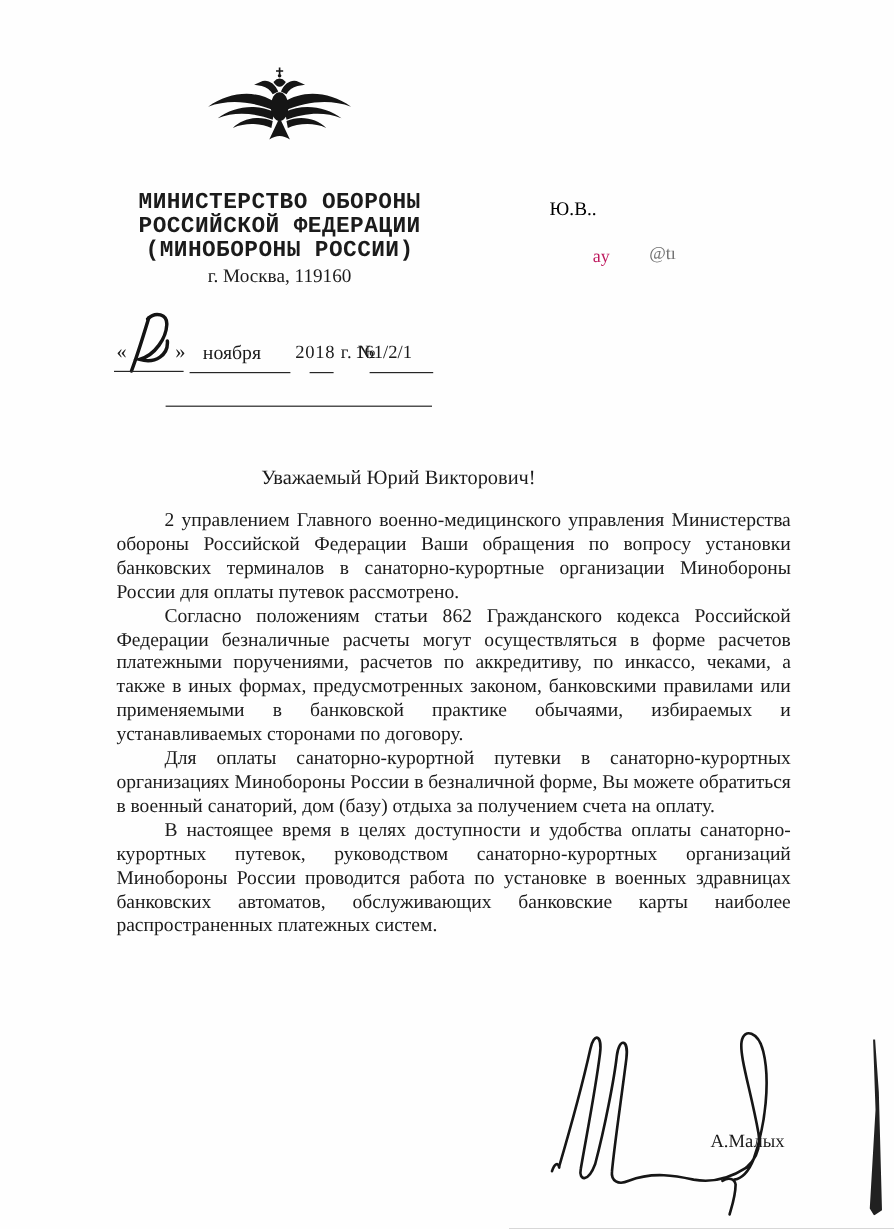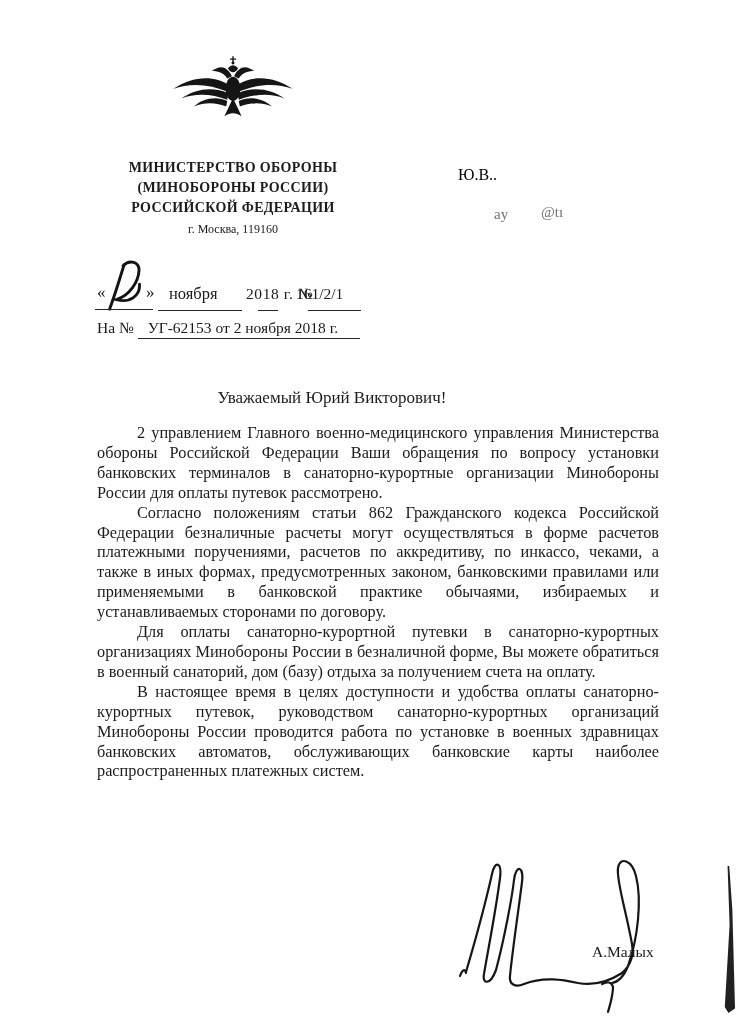--- a/index.html
+++ b/index.html
@@ -12,24 +12,24 @@
     color:#1b1b1b;
     overflow:hidden;
   }
   
   .emblem { position:absolute; left:170px; top:54px; width:126px; height:72px; }
   .emblem path, .emblem ellipse, .emblem circle { fill:#151515; }
   .org-block {
     position:absolute; left:93px; top:158px; width:280px;
     text-align:center;
   }
-  .org-line { font-weight:bold; font-size:14px; line-height:20px; letter-spacing:.35px; }
-  .org-addr { font-size:12px; margin-top:4px; }
+  .org-line { font-weight:bold; font-size:19px; line-height:20px; letter-spacing:.35px;font-family:Liberation Mono, monospace; }
+  .org-addr { font-size:16px; margin-top:4px; }
   .recipient-initials { position:absolute; left:458px; top:166px; font-size:16px; color:#000000; }
-  .email-frag-a { position:absolute; left:494px; top:206px; font-size:15px; color:#737373; }
+  .email-frag-a { position:absolute; left:494px; top:206px; font-size:15px; color:#be185d; }
   .email-frag-b { position:absolute; left:541px; top:204px; font-size:15px; color:#737373; }
   
   .dq { position:absolute; font-size:17px; }
   .handwritten-day { position:absolute; left:102px; top:260px; width:46px; height:54px; }
   .handwritten-day path { fill:none; stroke:#141414; stroke-width:3; stroke-linecap:round; }
   .month { position:absolute; left:169px; top:284px; font-size:16.5px; }
   .yearline { position:absolute; left:246px; top:285px; font-size:15.5px; letter-spacing:.6px; }
   .docnum { position:absolute; left:296px; top:285px; font-size:15.5px; }
   .u { position:absolute; height:1px; background:#262626; }
   .refline { position:absolute; left:97px; top:319px; font-size:15.5px; }
@@ -79,22 +79,22 @@
     <path d="M118 66 C144 53 178 58 200 75 C174 64 144 68 120 77 Z"></path>
     <path d="M120 79 C140 70 164 75 178 89 C158 80 136 83 122 89 Z"></path>
 
     <ellipse cx="110" cy="58" rx="13" ry="21"></ellipse>
 
     <path d="M110 74 L95 106 C105 99 115 99 125 106 Z"></path>
   </svg>
 
   <div class="org-block">
     <div class="org-line">МИНИСТЕРСТВО ОБОРОНЫ</div>
+    <div class="org-line">РОССИЙСКОЙ ФЕДЕРАЦИИ</div>
     <div class="org-line">(МИНОБОРОНЫ РОССИИ)</div>
-    <div class="org-line">РОССИЙСКОЙ ФЕДЕРАЦИИ</div>
     <div class="org-addr">г. Москва, 119160</div>
   </div>
 
   <div class="recipient-initials">Ю.В..</div>
   <div class="email-frag-a">ay</div>
   <div class="email-frag-b">@tı</div>
 
   <span class="dq" style="left:97px; top:283px;">«</span>
   <svg class="handwritten-day" viewBox="0 0 44 56" aria-hidden="true">
     <path d="M6 51 C12 35 17 18 21 5"></path>
@@ -102,23 +102,20 @@
   </svg>
   <span class="dq" style="left:146px; top:283px;">»</span>
   <span class="month">ноября</span>
   <span class="yearline">2018  г. №</span>
   <span class="docnum">161/2/1</span>
   <div class="u" style="left:95px;  top:309px; width:58px;"></div>
   <div class="u" style="left:158px; top:310px; width:84px;"></div>
   <div class="u" style="left:258px; top:310px; width:20px;"></div>
   <div class="u" style="left:308px; top:310px; width:53px;"></div>
 
-  <div class="refline">
-    <span>На №</span><span class="val">УГ-62153 от 2 ноября 2018 г.</span>
-  </div>
   <div class="u" style="left:138px; top:338px; width:222px;"></div>
 
   <div class="salutation">Уважаемый Юрий Викторович!</div>
 
   <div class="body-col">
     <p>2 управлением Главного военно-медицинского управления Министерства обороны Российской Федерации Ваши обращения по вопросу установки банковских терминалов в санаторно-курортные организации Минобороны России для оплаты путевок рассмотрено.</p>
     <p>Согласно положениям статьи 862 Гражданского кодекса Российской Федерации безналичные расчеты могут осуществляться в форме расчетов платежными поручениями, расчетов по аккредитиву, по инкассо, чеками, а также в иных формах, предусмотренных законом, банковскими правилами или применяемыми в банковской практике обычаями, избираемых и устанавливаемых сторонами по договору.</p>
     <p>Для оплаты санаторно-курортной путевки в санаторно-курортных организациях Минобороны России в безналичной форме, Вы можете обратиться в военный санаторий, дом (базу) отдыха за получением счета на оплату.</p>
     <p>В настоящее время в целях доступности и удобства оплаты санаторно-курортных путевок, руководством санаторно-курортных организаций Минобороны России проводится работа по установке в военных здравницах банковских автоматов, обслуживающих банковские карты наиболее распространенных платежных систем.</p>
   </div>

